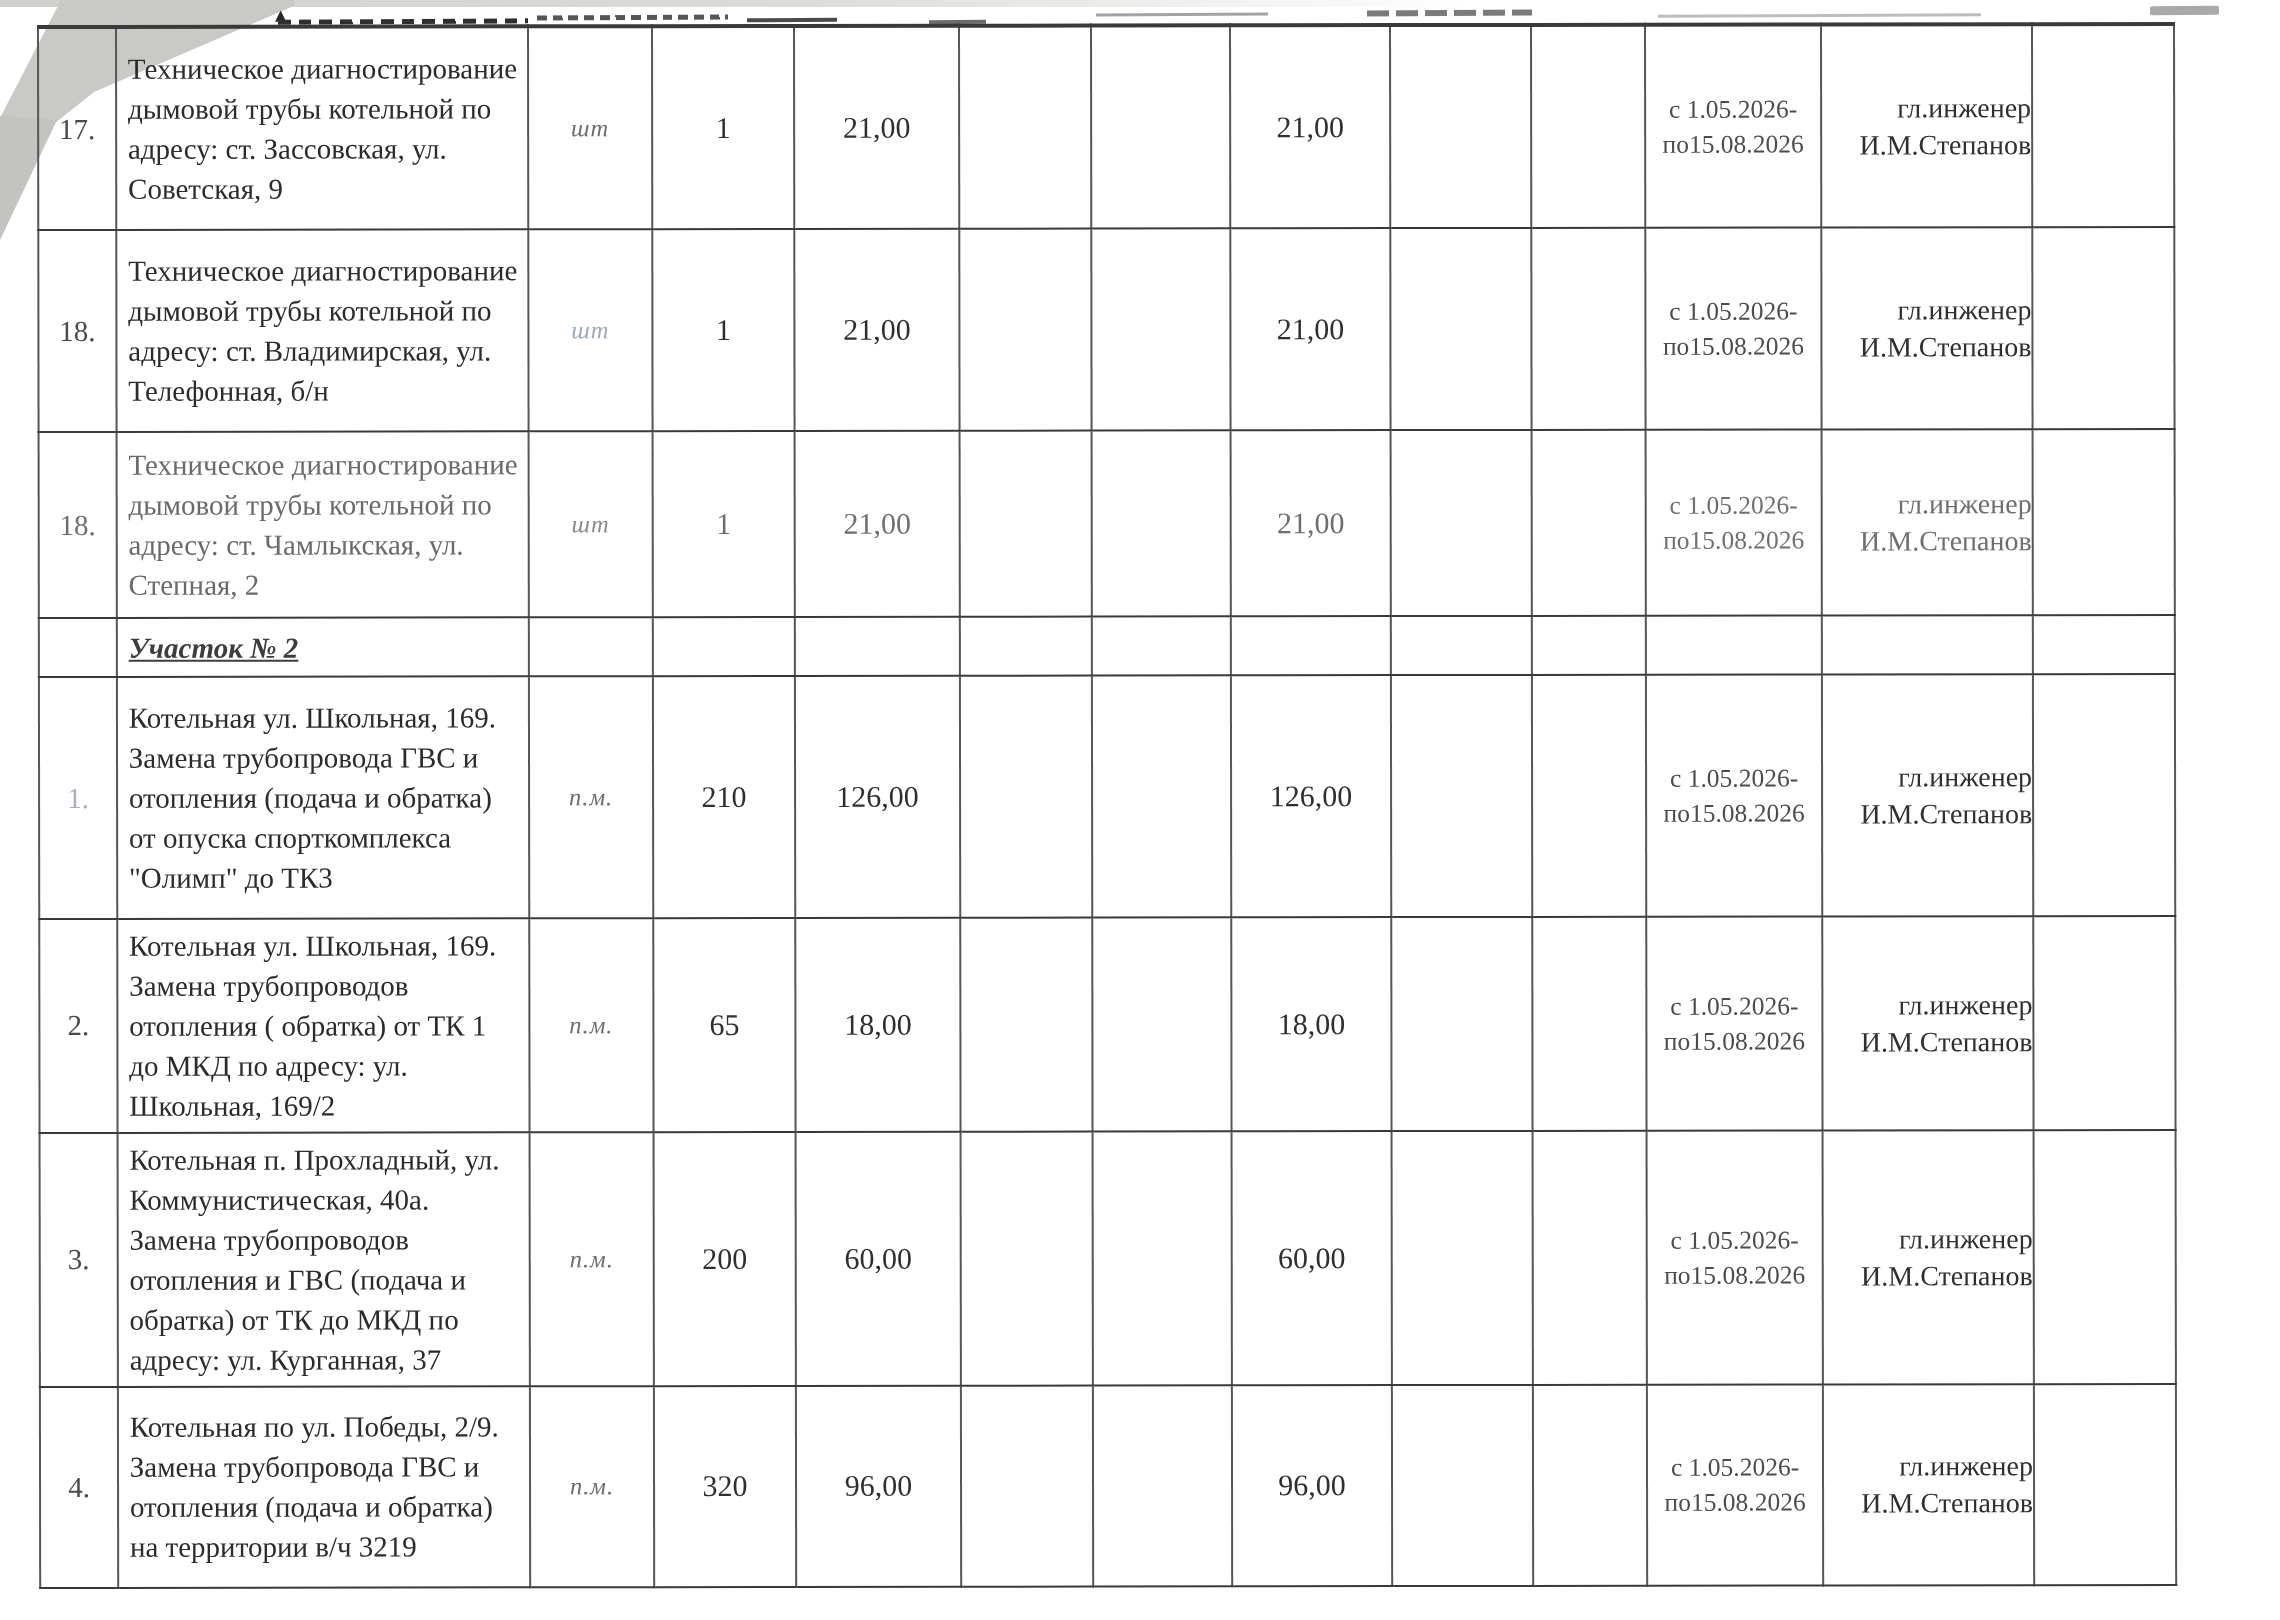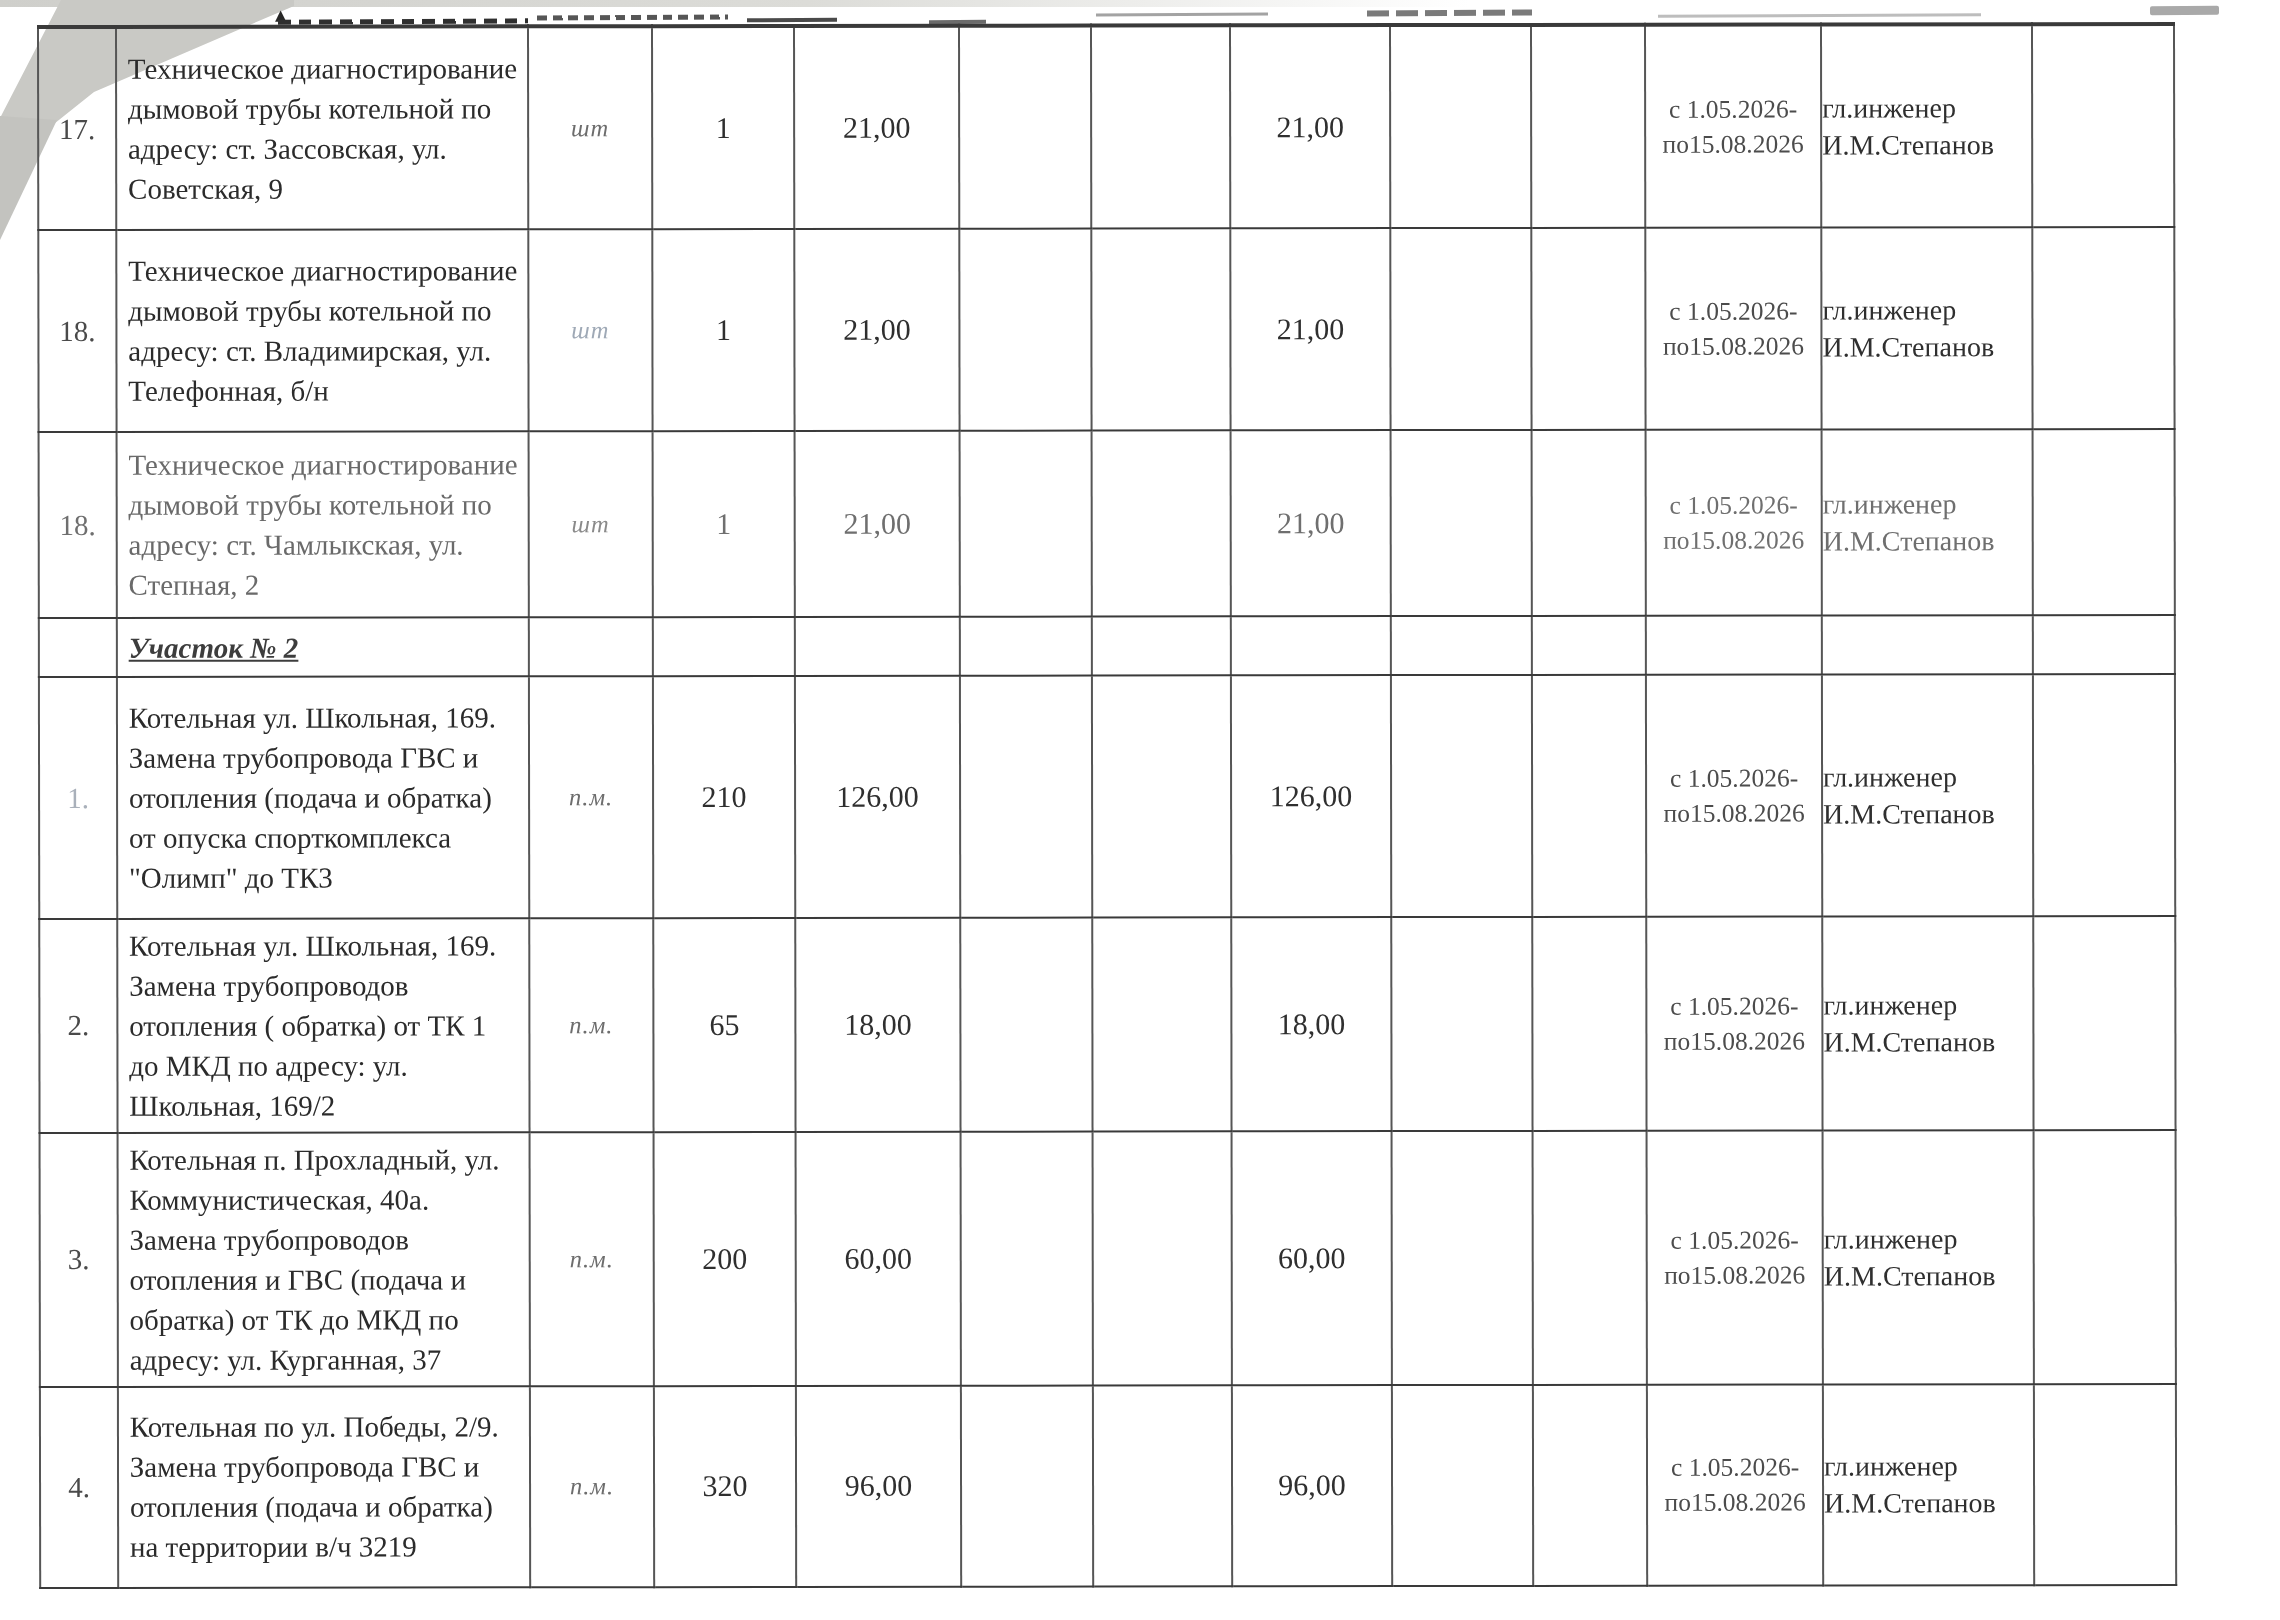--- a/index.html
+++ b/index.html
@@ -69,21 +69,21 @@
     font-size:29px;line-height:40px;text-align:left;
     padding:5.9px 7.8px 5.9px 10.8px;color:#2b2b2b;
   }
   td.unit{font-size:24.5px;text-align:center;color:#6d6d6d;letter-spacing:1px;font-style:italic;}
   td.qty,td.price,td.total{font-size:30px;text-align:center;color:#2f2f2f;}
   td.period{
     font-size:25.5px;line-height:35px;text-align:center;
     white-space:pre-line;color:#4c4c4c;
   }
   td.resp{
-    font-size:28px;line-height:37px;text-align:left;
+    font-size:28px;line-height:37px;text-align:right;
     white-space:pre-line;color:#2f2f2f;
   }
   .section-label{
     font-weight:bold;font-style:italic;text-decoration:underline;
     font-size:29px;color:#3d3d3d;
   }
   tr.faded td{color:#6f6f6f;}
   tr.faded td.desc{color:#6a6a6a;}
   tr.faded td.unit{color:#8a8a8a;}
   tr.unit-faded td.unit{color:#9fa9b6;}

